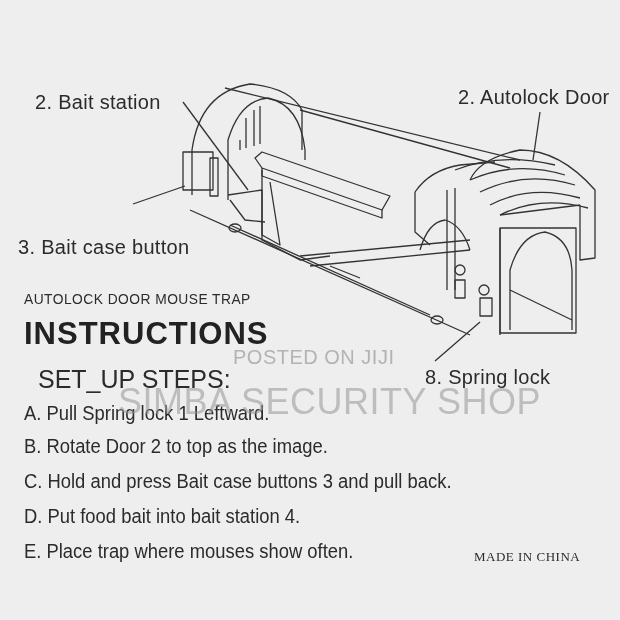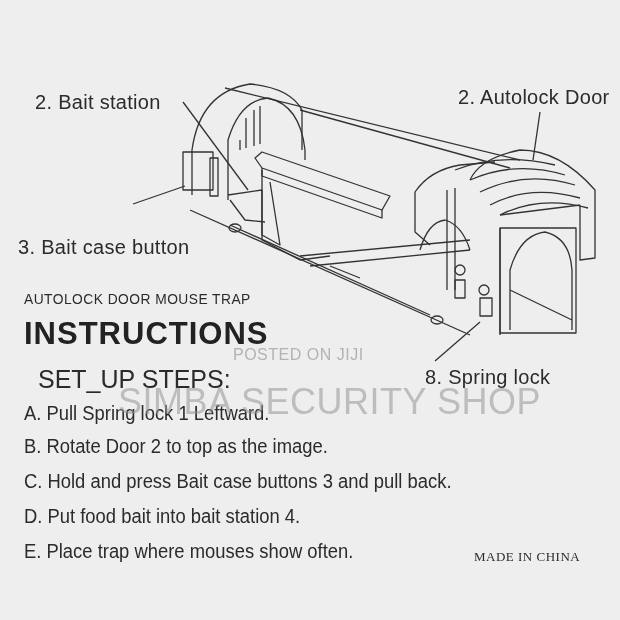--- a/index.html
+++ b/index.html
@@ -5,21 +5,21 @@
   html, body { margin:0; padding:0; }
   body { width:620px; height:620px; background:#efeeee; position:relative; overflow:hidden;
          font-family:"Liberation Sans", sans-serif; color:#2b2b2b; }
   .abs { position:absolute; white-space:nowrap; }
   .label { font-size:20px; letter-spacing:0.3px; }
   .subtitle { font-size:15px; letter-spacing:0.5px; transform:scaleX(0.92); transform-origin:left; }
   .title { font-size:31px; font-weight:bold; letter-spacing:1px; color:#222; }
   .steps-h { font-size:25px; }
   .step { font-size:20px; transform:scaleX(0.92); transform-origin:left; }
   .made { font-family:"Liberation Serif", serif; font-size:13px; letter-spacing:0.5px; }
-  .wm1 { font-size:16px; color:#b3b3b3; letter-spacing:0.5px; }
+  .wm1 { font-size:20px; color:#b3b3b3; letter-spacing:0.5px; }
   .wm2 { font-size:36px; color:rgba(150,150,150,0.55); letter-spacing:0.5px; }
   svg.diagram { position:absolute; left:0; top:0; }
 </style>
 </head>
 <body>
 
 <svg class="diagram" width="620" height="620" viewBox="0 0 620 620" fill="none" stroke="#333" stroke-width="1.3" stroke-linejoin="round">
 
   <line x1="225" y1="88" x2="520" y2="160"></line>
   <line x1="300" y1="110" x2="510" y2="168"></line>

